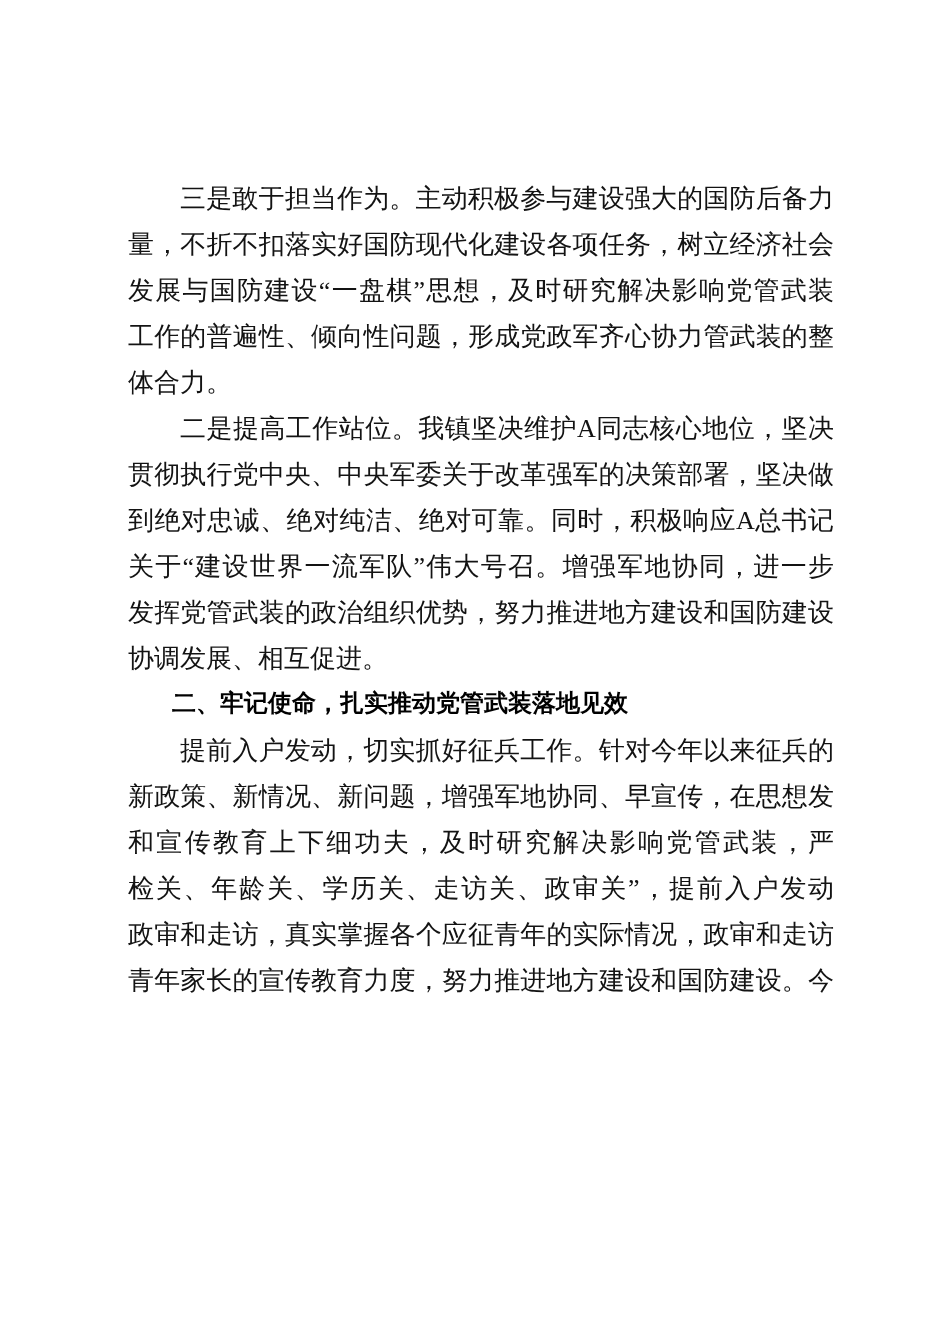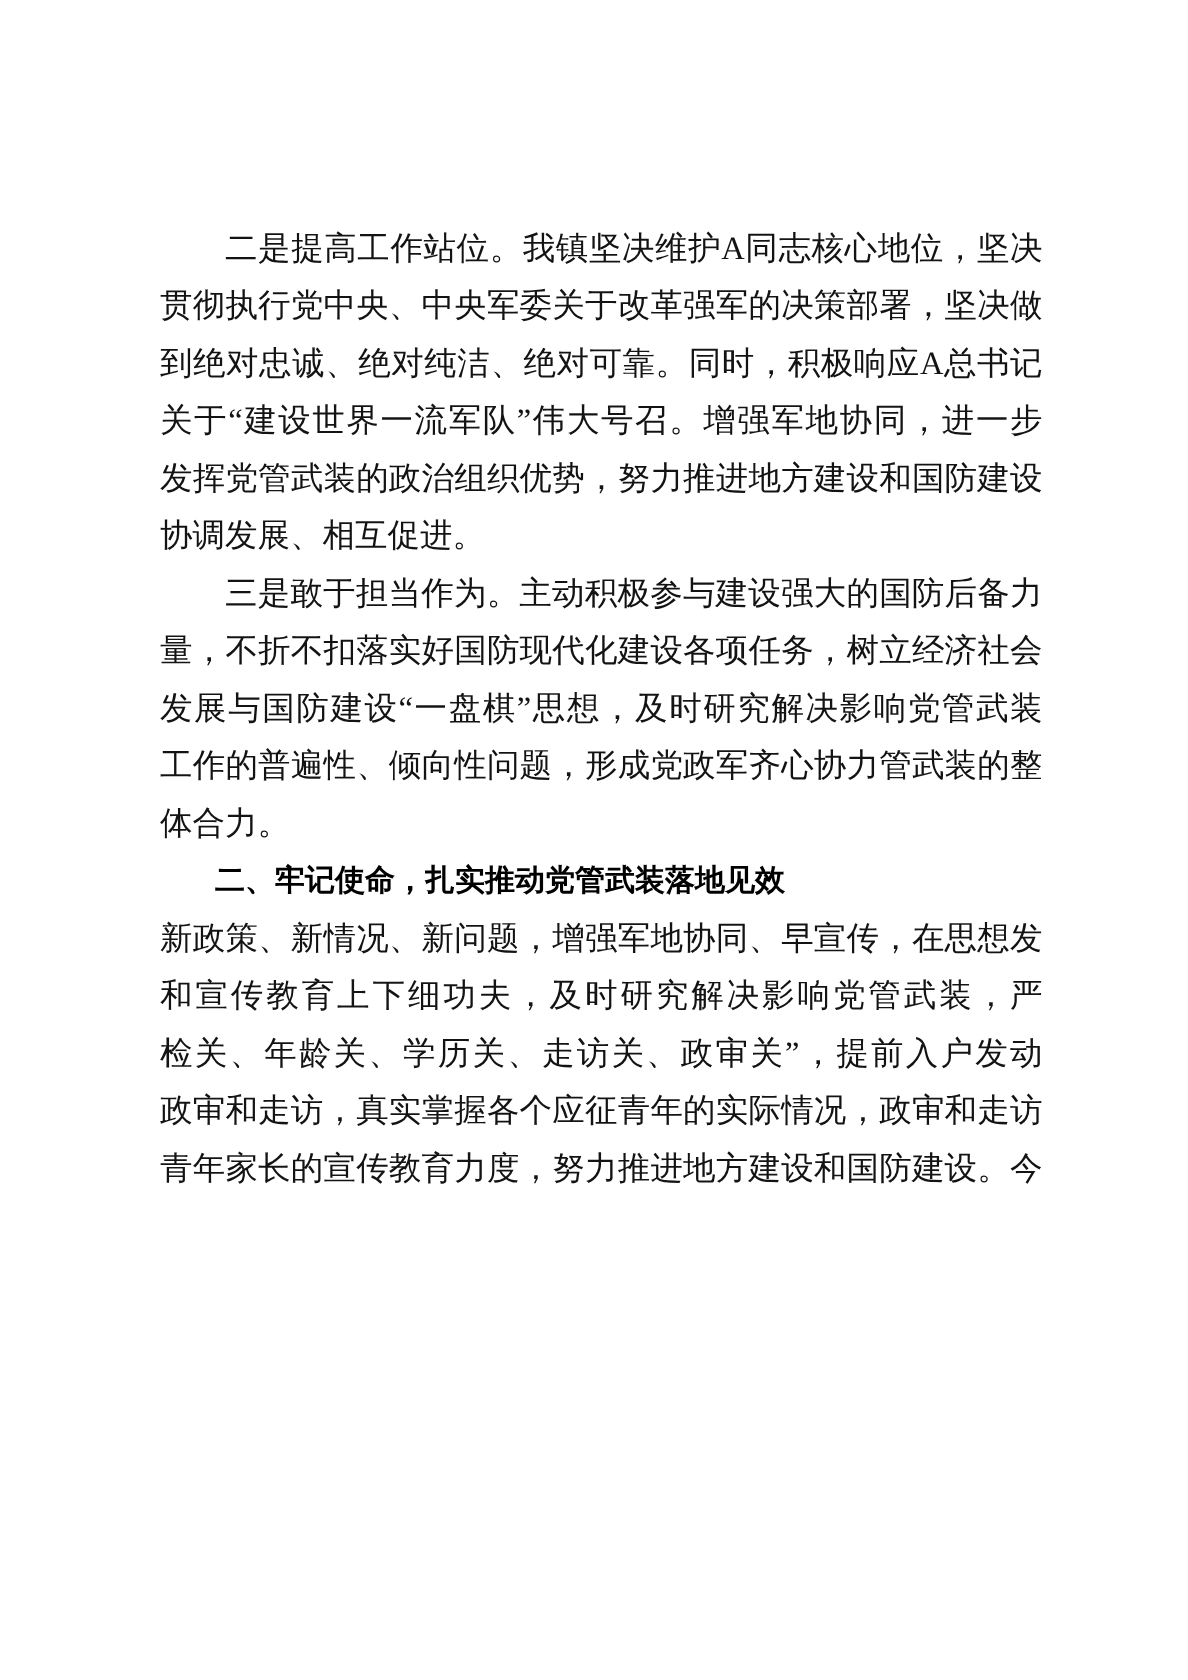--- a/index.html
+++ b/index.html
@@ -29,53 +29,54 @@
     font-size: 26px;
     overflow: hidden;
     white-space: normal;
     text-align: justify;
     text-align-last: justify;
     font-kerning: none;
   }
   .line.last { text-align-last: left; }
   .para.indent .line.first { text-indent: 52px; }
   .para.heading .line {
-    font-family: Liberation Sans, sans-serif;
+    font-family: Liberation Mono, monospace;
     font-weight: 700;
     font-size: 24px;
     color: #000000;
     text-align: center;
     text-align-last: left;
   }
   .para.heading.indent .line.first { text-indent: 44px; }
 </style>
 </head>
 <body>
 
 <div class="page">
   <div class="text-block">
     <div class="para body indent">
+        <div class="line first">三是敢于担当作为。主动积极参与建设强大的国防后备力</div>
+        <div class="line">量，不折不扣落实好国防现代化建设各项任务，树立经济社会</div>
+        <div class="line">发展与国防建设“一盘棋”思想，及时研究解决影响党管武装</div>
+        <div class="line">工作的普遍性、倾向性问题，形成党政军齐心协力管武装的整</div>
+        <div class="line last">体合力。</div>
+      </div>
+    <div class="para body indent">
         <div class="line first">二是提高工作站位。我镇坚决维护A同志核心地位，坚决</div>
         <div class="line">贯彻执行党中央、中央军委关于改革强军的决策部署，坚决做</div>
         <div class="line">到绝对忠诚、绝对纯洁、绝对可靠。同时，积极响应A总书记</div>
         <div class="line">关于“建设世界一流军队”伟大号召。增强军地协同，进一步</div>
         <div class="line">发挥党管武装的政治组织优势，努力推进地方建设和国防建设</div>
         <div class="line last">协调发展、相互促进。</div>
       </div>
-    <div class="para body indent">
-        <div class="line first">三是敢于担当作为。主动积极参与建设强大的国防后备力</div>
-        <div class="line">量，不折不扣落实好国防现代化建设各项任务，树立经济社会</div>
-        <div class="line">发展与国防建设“一盘棋”思想，及时研究解决影响党管武装</div>
-        <div class="line">工作的普遍性、倾向性问题，形成党政军齐心协力管武装的整</div>
-        <div class="line last">体合力。</div>
-      </div>
     <div class="para heading indent">
         <div class="line first last">二、牢记使命，扎实推动党管武装落地见效</div>
       </div>
     <div class="para body indent">
+        <div class="line first">提前入户发动，切实抓好征兵工作。针对今年以来征兵的</div>
         <div class="line">新政策、新情况、新问题，增强军地协同、早宣传，在思想发动</div>
         <div class="line">和宣传教育上下细功夫，及时研究解决影响党管武装，严把“体</div>
         <div class="line">检关、年龄关、学历关、走访关、政审关”，提前入户发动</div>
         <div class="line">政审和走访，真实掌握各个应征青年的实际情况，政审和走访</div>
         <div class="line">青年家长的宣传教育力度，努力推进地方建设和国防建设。今年</div>
       </div>
   </div>
 </div>
 
 </body></html>

